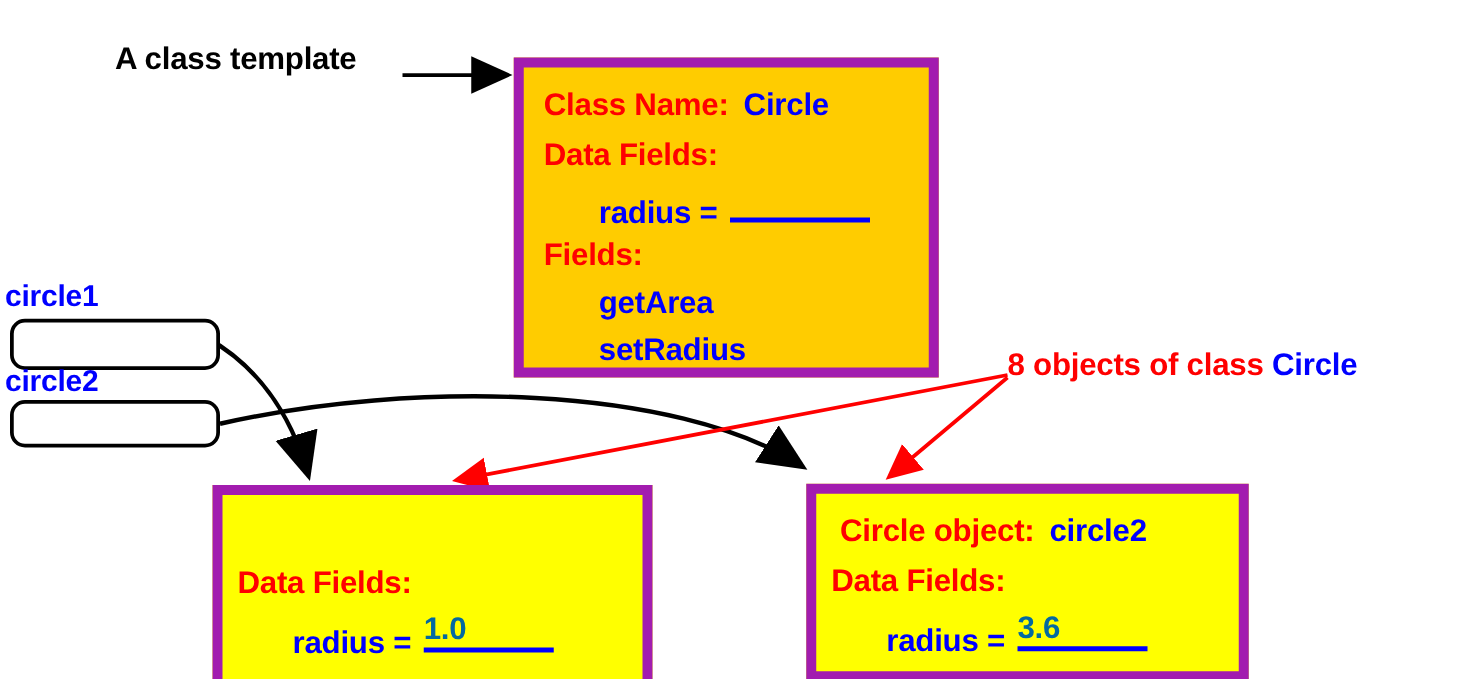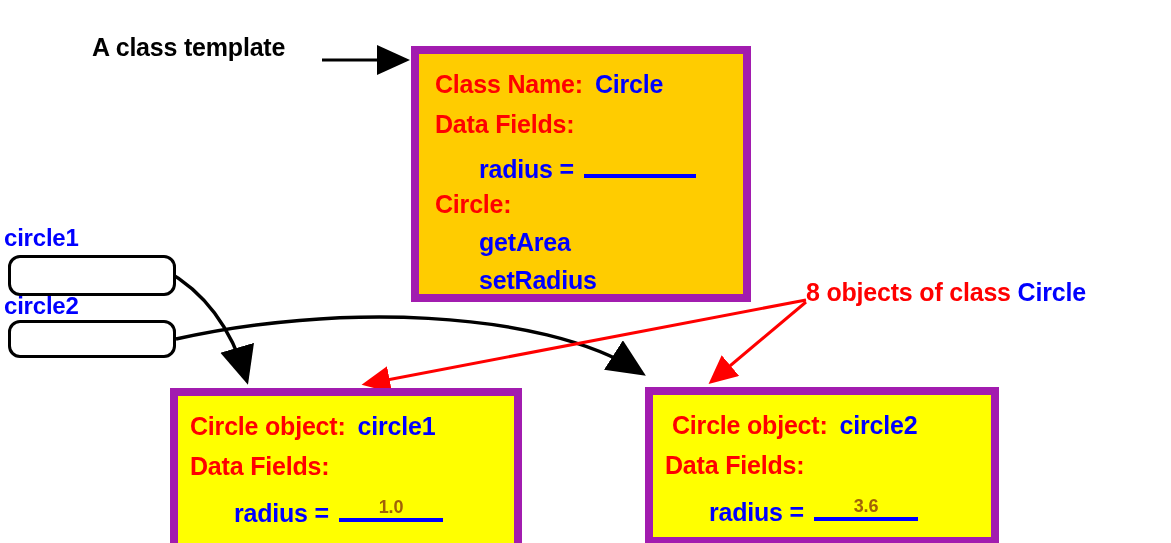--- a/index.html
+++ b/index.html
@@ -117,24 +117,24 @@
     margin-left: 10px;
     position: relative;
     height: 24px;
   }
   .blank-line.short { width: 104px; }
   .blank-value {
     position: absolute;
     left: 0;
     right: 0;
     bottom: 2px;
-    text-align: center;
-    color: #a16207;
-    font-weight: bold;
-    font-size: 18px;
+    text-align: left;
+    color: #0369a1;
+    font-weight: bold;
+    font-size: 25px;
     line-height: 1;
   }
 
   #vector-layer {
     position: absolute;
     left: 0; top: 0;
     width: 1171px;
     height: 543px;
     pointer-events: none;
   }
@@ -176,30 +176,29 @@
   <div id="circle2-ref-box" class="ref-box"></div>
 
   <div id="class-template-box" class="uml-box">
 
     <div id="ct-classname-row" class="row"><span class="lbl-red">Class Name:</span><span class="lbl-blue" style="margin-left:12px;">Circle</span></div>
 
     <div id="ct-datafields-row" class="row lbl-red">Data Fields:</div>
 
     <div id="ct-radius-row" class="row"><span class="lbl-blue">radius =</span><span class="blank-line"><span class="blank-value"></span></span></div>
 
-    <div id="ct-methods-row" class="row lbl-red">Circle:</div>
+    <div id="ct-methods-row" class="row lbl-red">Fields:</div>
 
     <div id="ct-getarea-row" class="row lbl-blue">getArea</div>
 
     <div id="ct-setradius-row" class="row lbl-blue">setRadius</div>
   </div>
 
   <div id="circle1-object-box" class="uml-box">
 
-    <div id="o1-title-row" class="row"><span class="lbl-red">Circle object:</span><span class="lbl-blue" style="margin-left:12px;">circle1</span></div>
 
     <div id="o1-datafields-row" class="row lbl-red">Data Fields:</div>
 
     <div id="o1-radius-row" class="row"><span class="lbl-blue">radius =</span><span class="blank-line short"><span class="blank-value">1.0</span></span></div>
   </div>
 
   <div id="circle2-object-box" class="uml-box">
 
     <div id="o2-title-row" class="row"><span class="lbl-red">Circle object:</span><span class="lbl-blue" style="margin-left:12px;">circle2</span></div>
 

